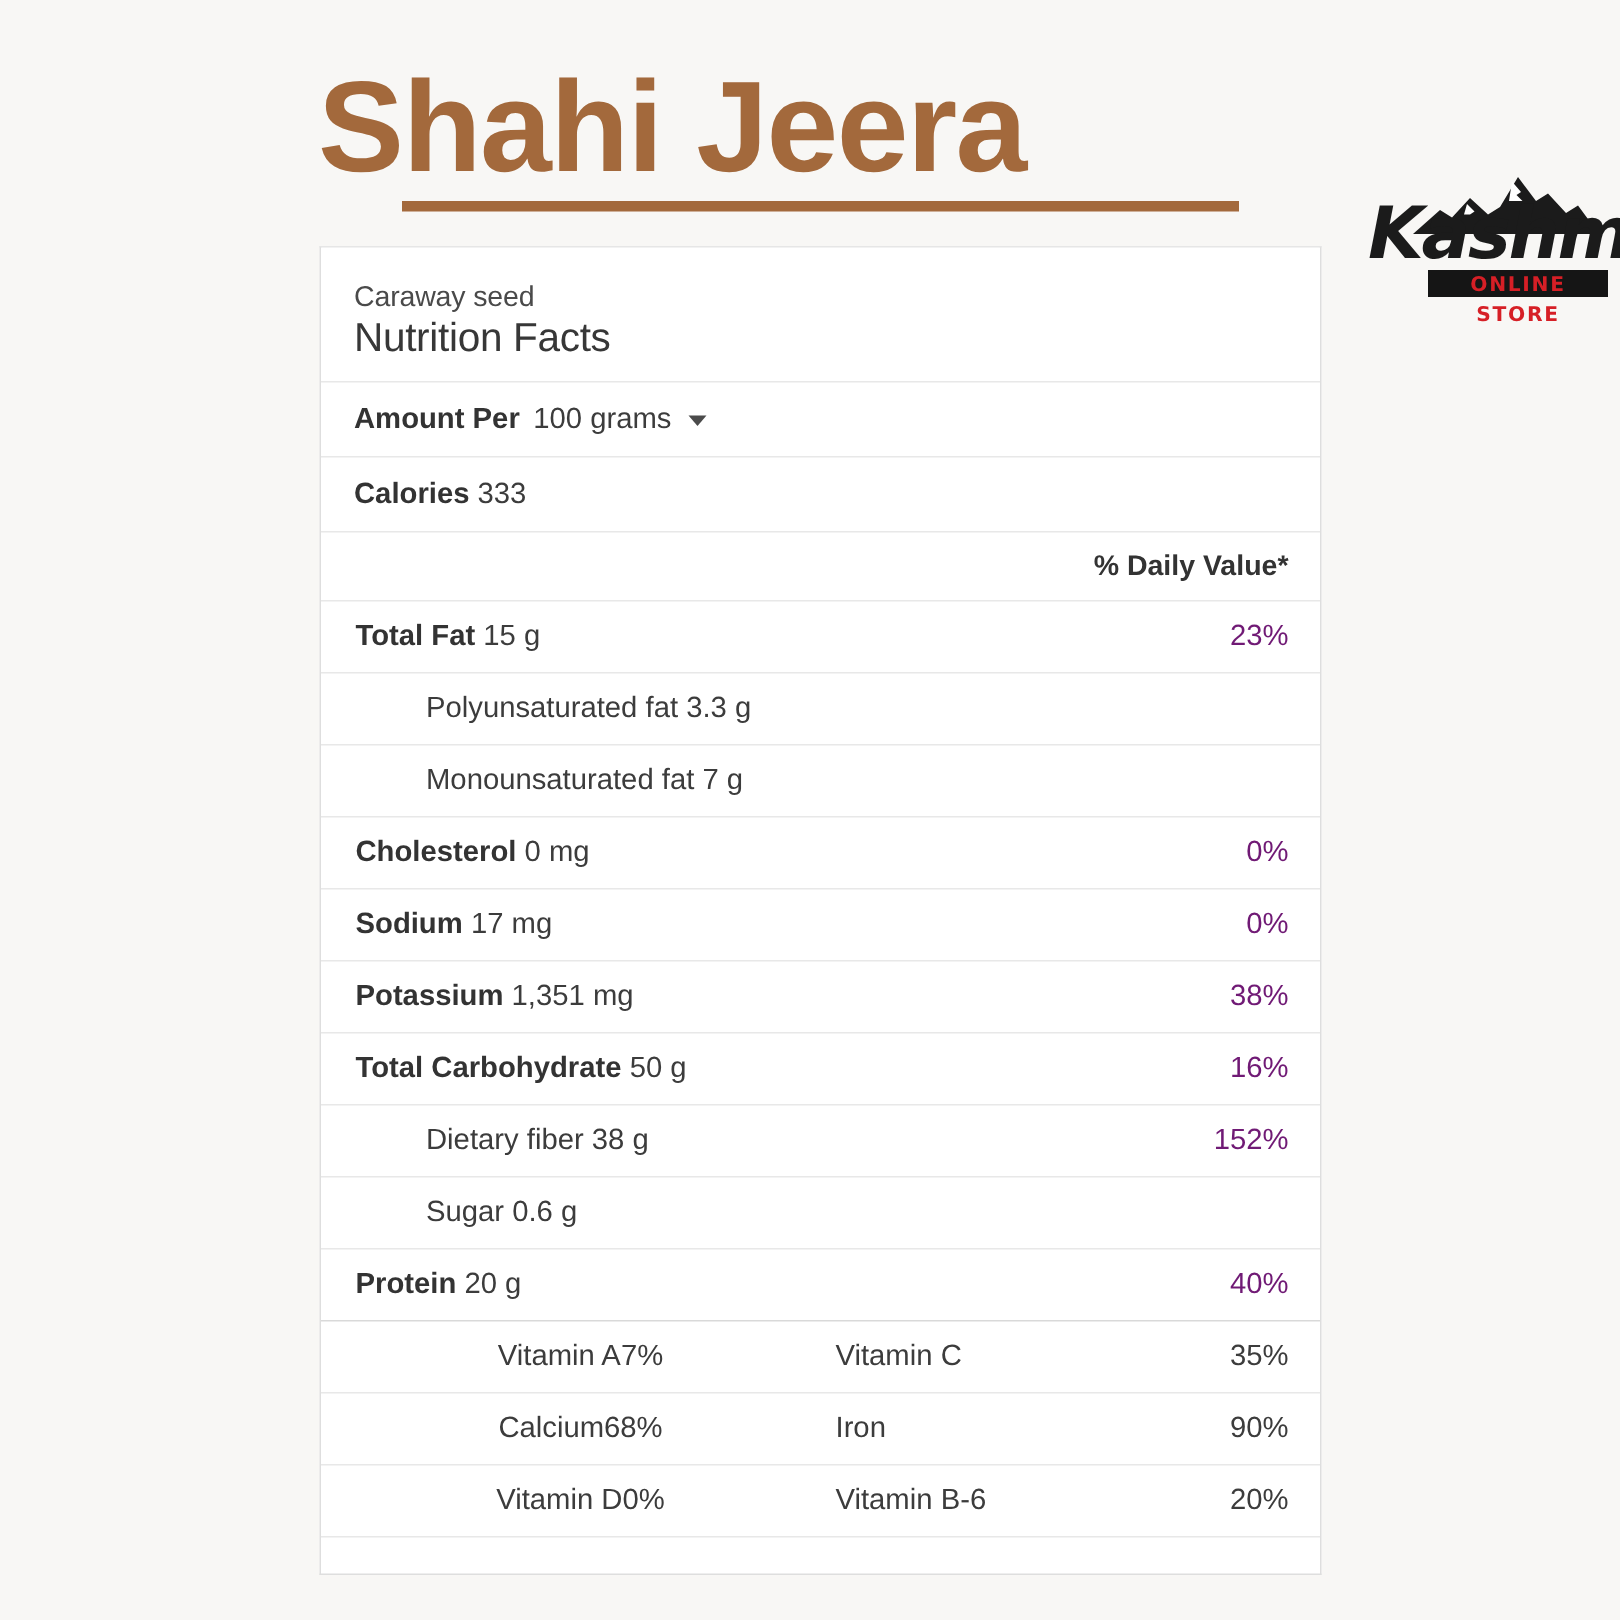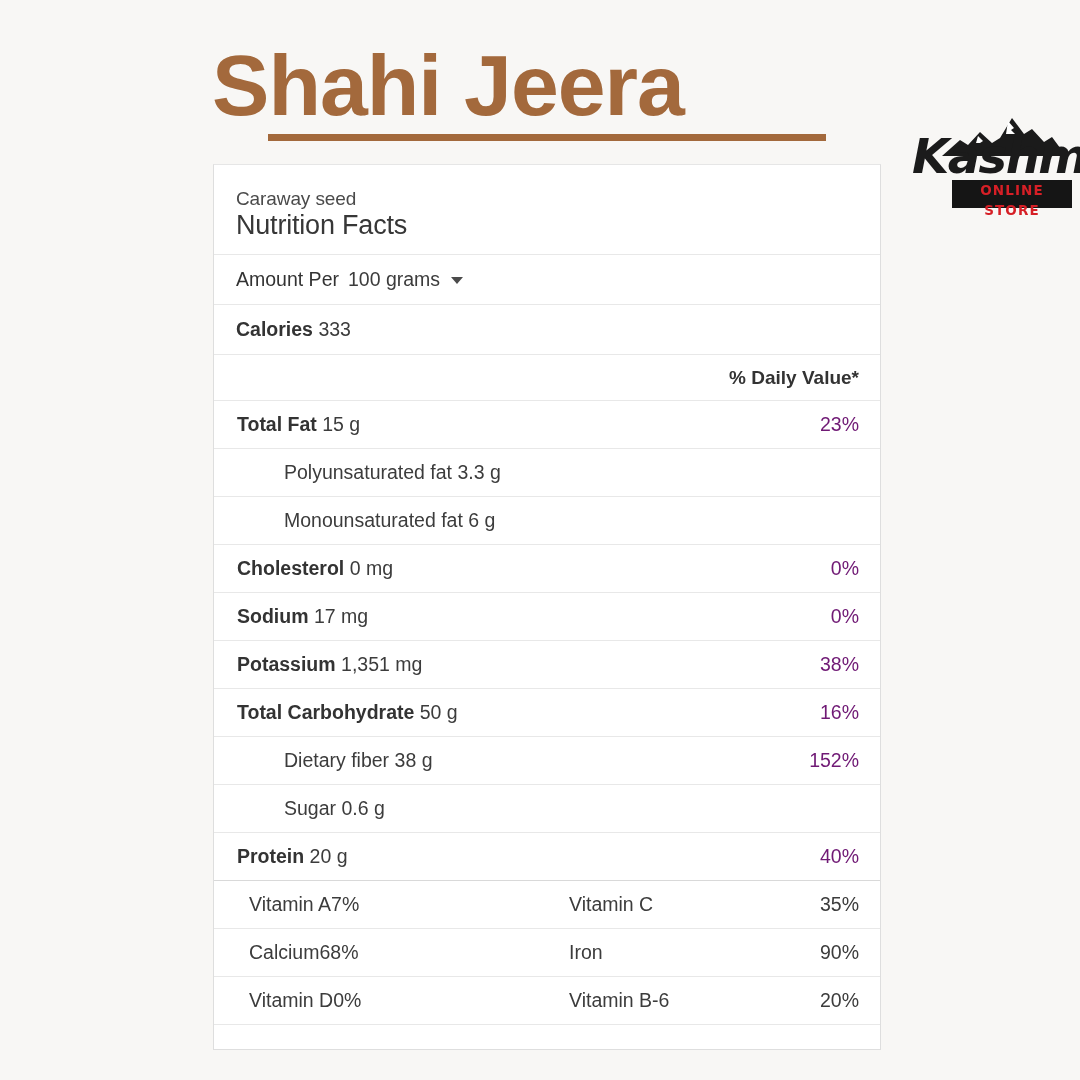--- a/index.html
+++ b/index.html
@@ -64,21 +64,21 @@
     color: #1b1b1b;
     font-family: "DejaVu Sans", sans-serif;
     letter-spacing: -1.5px;
     line-height: 1;
   }
   #logo-substore {
     position: absolute;
     left: 40px;
     top: 68px;
     width: 120px;
-    height: 28px;
+    height: 18px;
     background: #151515;
     color: #d61f26;
     font-size: 13.5px;
     font-weight: bold;
     letter-spacing: 1.1px;
     text-align: center;
     line-height: 20px;
     font-family: "DejaVu Sans", sans-serif;
   }
 
@@ -121,21 +121,21 @@
   }
 
   
   #nf-amount-row {
     padding: 13px 22px 13px 22px;
     display: flex;
     align-items: center;
     gap: 9px;
   }
   #nf-amount-label {
-    font-weight: normal;
+    font-weight: bold;
     color: #333333;
     text-align: center;
   }
   #nf-amount-value {
     color: #3c3c3c;
   }
   #serving-caret {
     width: 0;
     height: 0;
     border-left: 6px solid transparent;
@@ -183,24 +183,23 @@
 
   
   .nf-vit-row {
     display: flex;
     align-items: baseline;
     padding: 12px 21px 12px 23px;
   }
   .nf-vit-cellA {
     display: flex;
     align-items: baseline;
-    justify-content: flex-start;
+    justify-content: center;
     width: 300px;
     flex: 0 0 300px;
-    margin-left: 12px;
   }
   .nf-vit-gap { width: 20px; flex: 0 0 20px; }
   .nf-vit-cellB {
     display: flex;
     align-items: baseline;
     justify-content: space-between;
     flex: 1 1 auto;
   }
   .nf-vit-label { color: #3c3c3c; white-space: nowrap; }
   .nf-vit-pct { color: #3c3c3c; white-space: nowrap; }
@@ -244,21 +243,21 @@
   <div id="nutrient-rows">
       <div class="nf-row nf-sep">
         <div class="nf-name"><b>Total Fat</b> <span class="amt">15 g</span></div>
         <div class="nf-pct">23%</div>
       </div>
       <div class="nf-row nf-sep indent">
         <div class="nf-name"><span>Polyunsaturated fat</span> <span class="amt">3.3 g</span></div>
         <div class="nf-pct"></div>
       </div>
       <div class="nf-row nf-sep indent">
-        <div class="nf-name"><span>Monounsaturated fat</span> <span class="amt">6 g</span></div>
+        <div class="nf-name"><span>Monounsaturated fat</span> <span class="amt">7 g</span></div>
         <div class="nf-pct"></div>
       </div>
       <div class="nf-row nf-sep">
         <div class="nf-name"><b>Cholesterol</b> <span class="amt">0 mg</span></div>
         <div class="nf-pct">0%</div>
       </div>
       <div class="nf-row nf-sep">
         <div class="nf-name"><b>Sodium</b> <span class="amt">17 mg</span></div>
         <div class="nf-pct">0%</div>
       </div>

